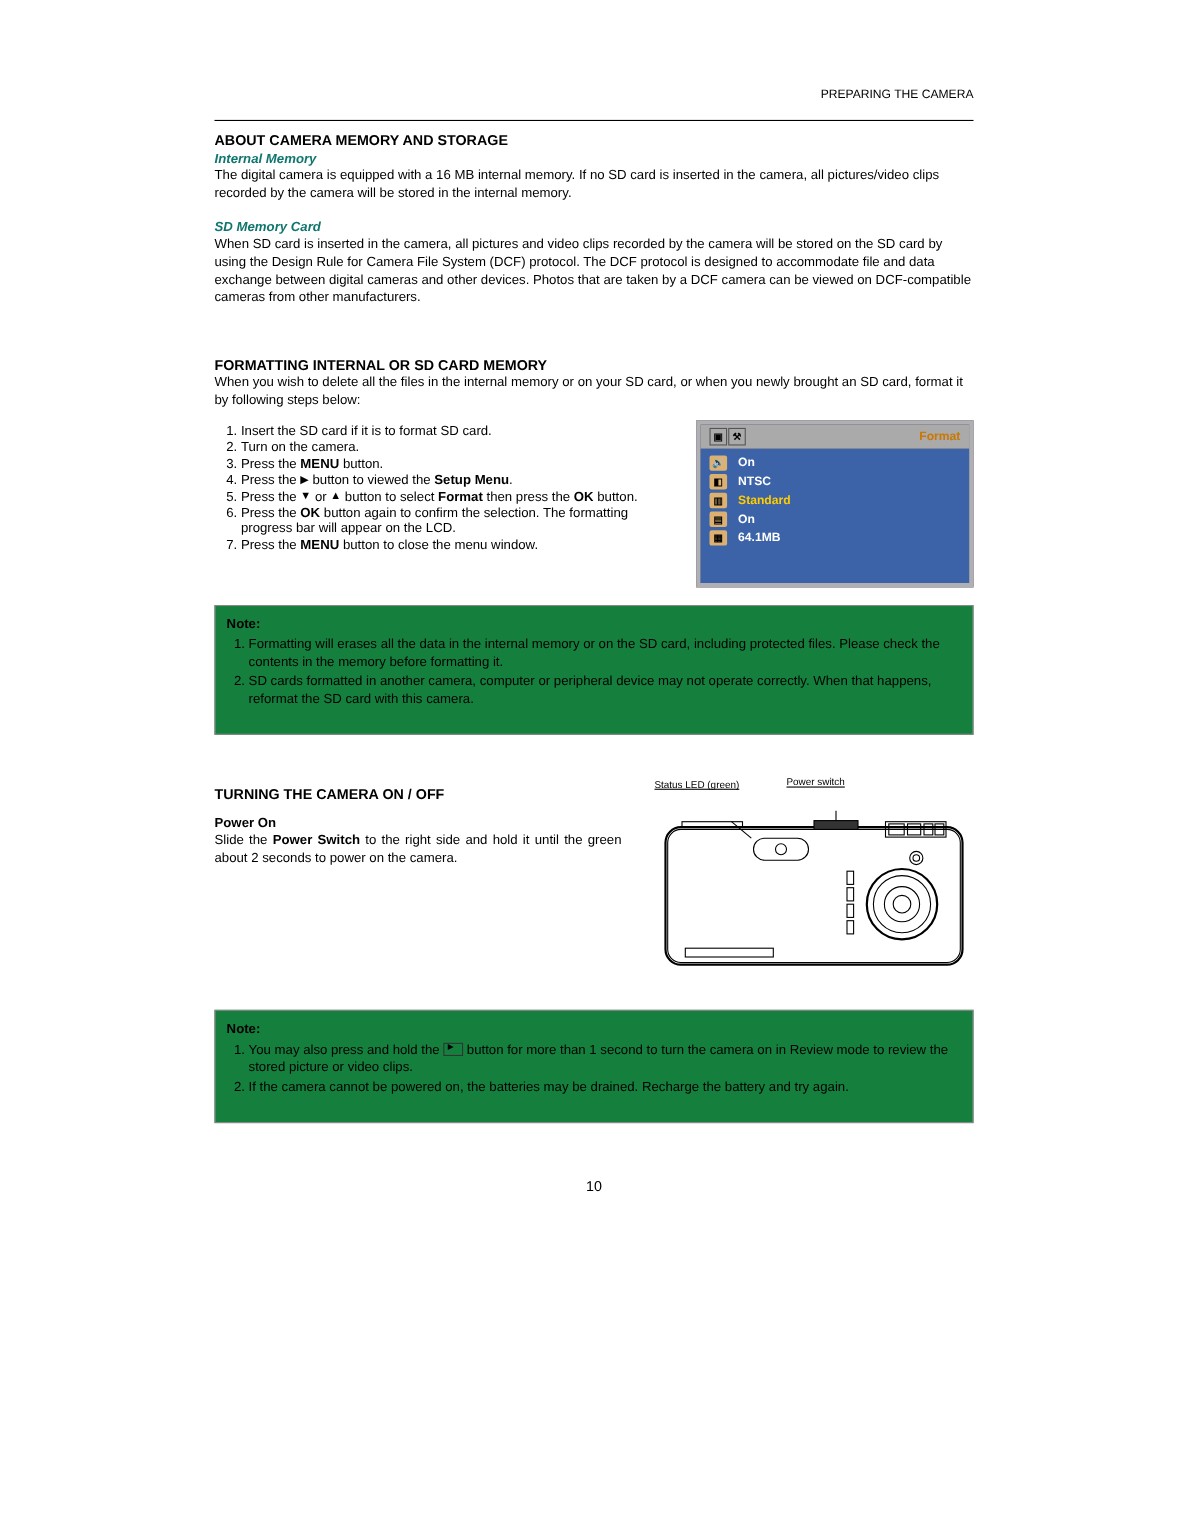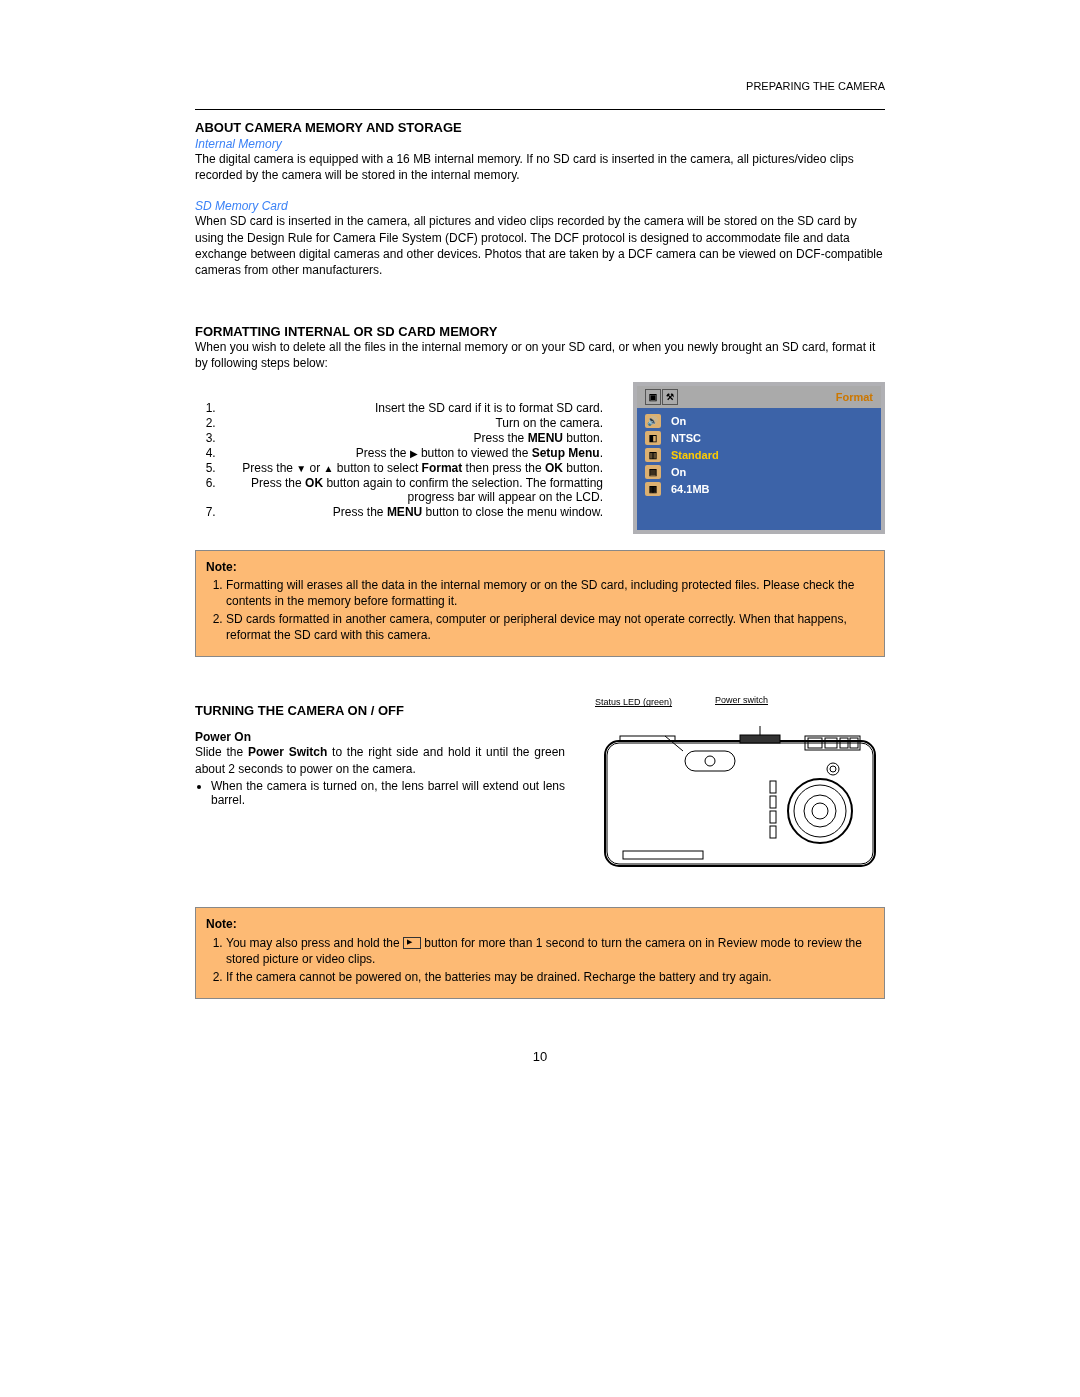--- a/index.html
+++ b/index.html
@@ -23,43 +23,42 @@
     font-size: 11px;
     padding-bottom: 17px;
     margin-bottom: 10px;
   }
   .section-title {
     font-weight: bold;
     font-size: 13px;
     margin-top: 6px;
   }
   .subheading {
-    font-weight: normal;
+    font-weight: bold;
     font-style: italic;
     font-size: 12px;
-    color: #3b82f6;
+    color: #0f766e;
     margin-top: 2px;
   }
   .bodytext {
     font-size: 12px;
     line-height: 1.35;
   }
   .two-col {
     display: flex;
     align-items: flex-start;
     gap: 30px;
   }
   .two-col .left {
     flex: 1;
   }
   ol.steps {
-    margin: 19px 0 0 0;
+    margin: 2px 0 0 0;
     padding-left: 24px;
     font-size: 12px;
-    text-align: right;
   }
   ol.steps li {
     margin-bottom: 1px;
   }
   .lcd {
     width: 252px;
     height: 152px;
     flex: 0 0 252px;
     position: relative;
     background: #3a3a44;
@@ -111,22 +110,22 @@
     background: #dcb070;
     border-radius: 2px;
     font-size: 9px;
     color: #000;
     text-align: center;
     line-height: 14px;
   }
   .lcd-row .val.orange { color: #ffcc00; }
   .note-box {
     border: 1px solid #888;
-    background: #fdba74;
-    padding: 8px 10px 11px 10px;
+    background: #15803d;
+    padding: 8px 10px 22px 10px;
     margin-top: 16px;
     font-size: 12px;
     line-height: 1.35;
   }
   .note-box .note-label {
     font-weight: bold;
     margin-bottom: 2px;
   }
   .note-box ol {
     margin: 0;
@@ -264,23 +263,20 @@
   <div style="height:40px"></div>
 
   <div class="two-col">
     <div class="left left-narrow">
       <div class="section-title">TURNING THE CAMERA ON / OFF</div>
       <div style="height:12px"></div>
       <div style="font-weight:bold;font-size:12px">Power On</div>
       <div class="bodytext" style="text-align:justify">
         <span>Slide the </span><b>Power Switch</b><span> to the right side and hold it until the green about 2 seconds to power on the camera.</span>
       </div>
-      <ul class="bullets">
-        <li>When the camera is turned on, the lens barrel will extend out lens barrel.</li>
-      </ul>
     </div>
     <div class="cam-diagram">
       <div class="cam-labels cam-label-ps">Power switch</div>
       <div class="cam-labels cam-label-led">Status LED (green)</div>
       <svg class="cam-body-svg" width="290" height="155">
         <rect x="10" y="20" width="270" height="125" rx="14" ry="14" fill="none" stroke="#000" stroke-width="2"></rect>
         <rect x="12" y="22" width="266" height="121" rx="12" ry="12" fill="none" stroke="#000" stroke-width="1"></rect>
 
         <line x1="30" y1="20" x2="260" y2="20" stroke="#000" stroke-width="1"></line>
         <rect x="25" y="15" width="55" height="5" fill="none" stroke="#000"></rect>

